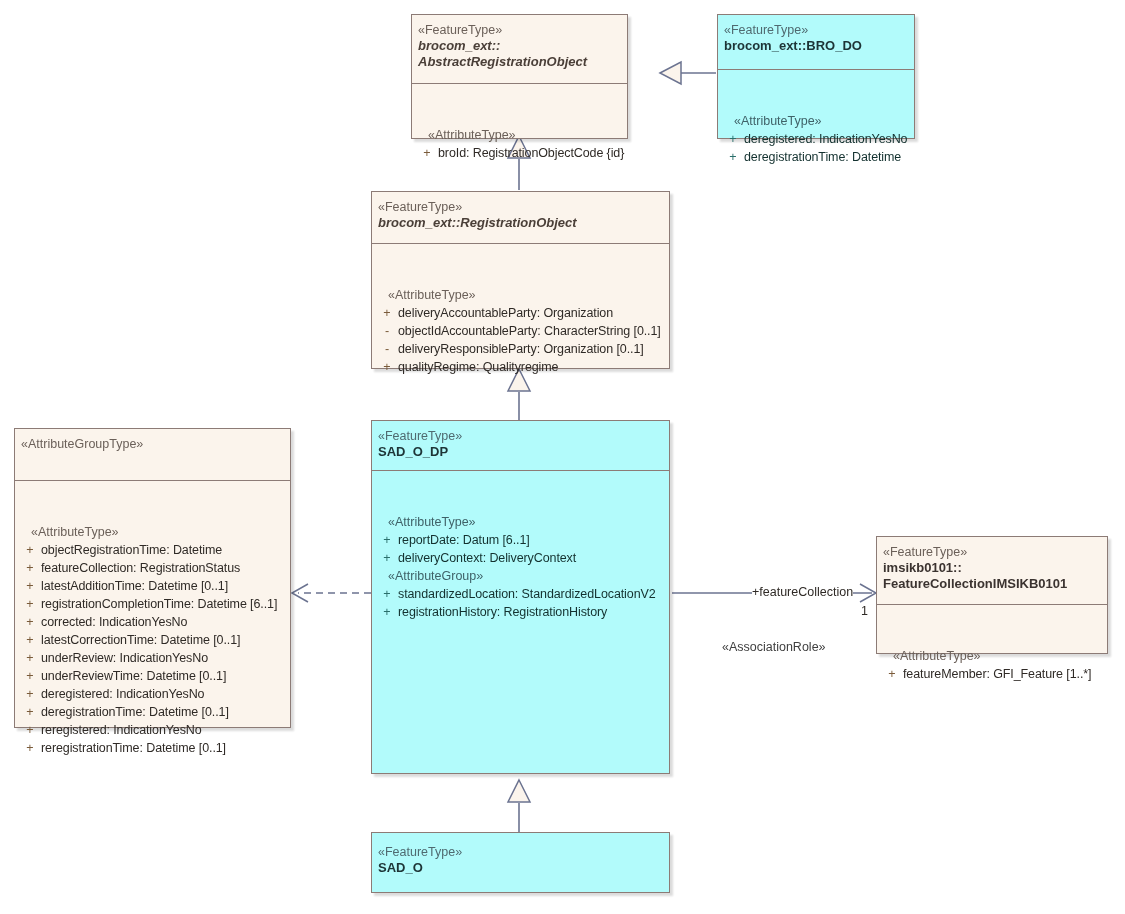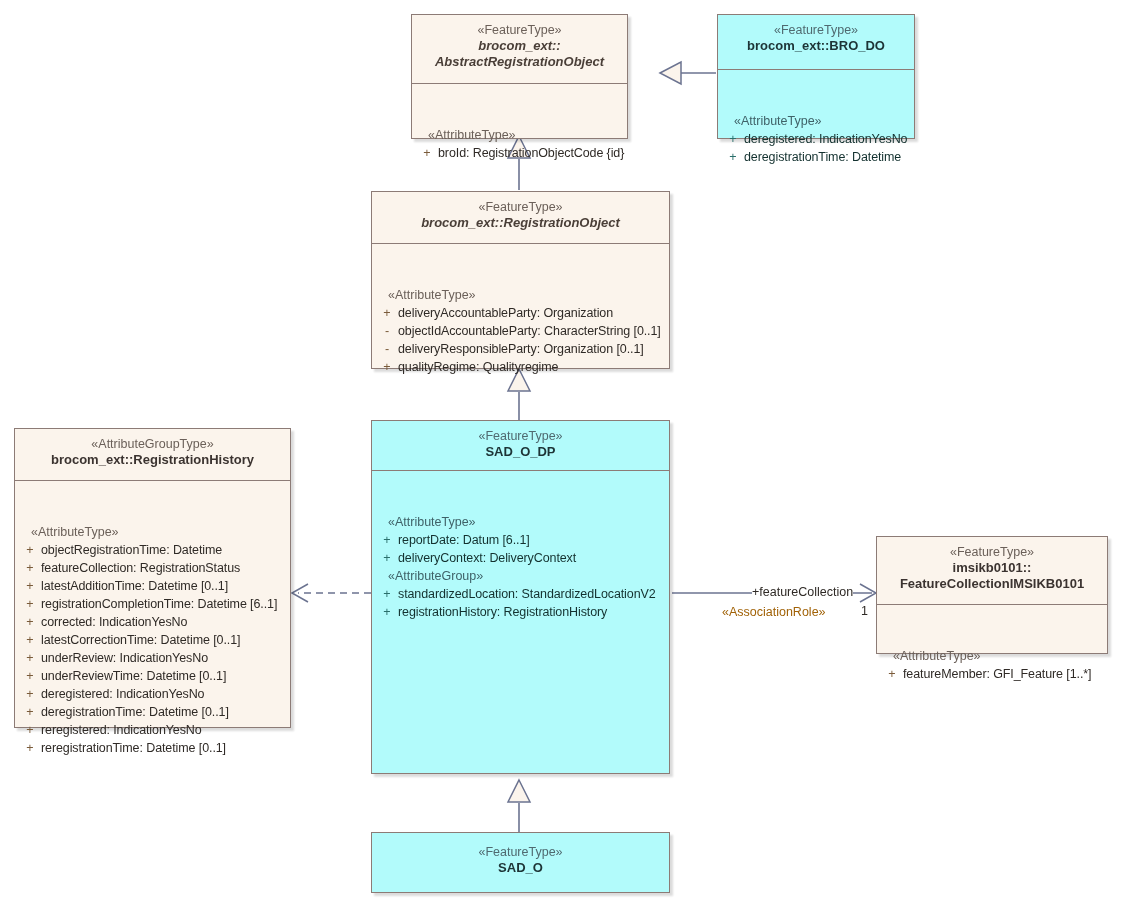--- a/index.html
+++ b/index.html
@@ -8,42 +8,42 @@
   #canvas{position:absolute;left:0;top:0;width:1125px;height:914px;}
 
   svg.conn{position:absolute;left:0;top:0;width:1125px;height:914px;pointer-events:none;}
 
   
   .uml{position:absolute;box-sizing:border-box;border:1.6px solid #8c7b76;
        box-shadow:3px 3px 2px rgba(0,0,0,0.14);}
   .uml.beige{background:#fbf4ec;}
   .uml.cyan {background:#b2fbfb;}
 
-  .hdr{box-sizing:border-box;padding:7px 6px 19px 6px;text-align:center;
+  .hdr{box-sizing:border-box;padding:7px 6px 19px 6px;
        border-bottom:1.6px solid #8c7b76;}
   .uml.nobody > .hdr{border-bottom:none;}
   .stereo{font-size:12.5px;color:#6b6059;line-height:16px;}
   .cyan .stereo{color:#4f6a70;}
   .cname{font-size:13px;font-weight:bold;color:#3b3330;line-height:16px;}
   .cname.ital{font-style:italic;color:#4a3f38;}
   .cyan .cname{color:#1d3436;}
 
   .body{box-sizing:border-box;padding:6px 4px 8px 4px;margin-top:36px;}
   .grp{font-size:12.5px;color:#6b6059;line-height:18px;padding-left:12px;}
   .cyan .grp{color:#3f6268;}
   .attr{display:flex;font-size:12.5px;line-height:18px;color:#2f2a26;white-space:nowrap;}
   .cyan .attr{color:#13312f;}
   .vis{width:22px;flex:0 0 22px;text-align:center;color:#7a5b3a;}
   .cyan .vis{color:#2a6f6b;}
   .atxt{flex:1 1 auto;letter-spacing:-0.1px;}
 
   
   .elabel{position:absolute;font-size:12.5px;color:#2f2a26;white-space:nowrap;
           background:#ffffff;line-height:15px;}
-  .elabel.st{color:#a16207;}
+  .elabel.st{color:#404040;margin-top:35px;}
   .mult{position:absolute;font-size:12.5px;color:#2f2a26;background:#ffffff;}
 </style>
 </head>
 <body>
 
 <div id="canvas">
 
   <svg class="conn" viewBox="0 0 1125 914" xmlns="http://www.w3.org/2000/svg">
     <defs>
       <marker id="hollowTriUp" markerWidth="14" markerHeight="14" refX="7" refY="12" orient="auto-start-reverse" markerUnits="userSpaceOnUse">
@@ -146,21 +146,20 @@
       <div class="attr">
         <span class="vis">+</span>
         <span class="atxt">qualityRegime: Qualityregime</span>
       </div>
     </div>
   </div>
 
   <div class="uml beige" style="left:14px;top:428px;width:277px;height:300px;">
     <div class="hdr" style="height:52px;">
       <div class="stereo">«AttributeGroupType»</div>
-      <div class="cname">brocom_ext::RegistrationHistory</div>
     </div>
     <div class="body">
       <div class="grp">«AttributeType»</div>
       <div class="attr">
         <span class="vis">+</span>
         <span class="atxt">objectRegistrationTime: Datetime</span>
       </div>
       <div class="attr">
         <span class="vis">+</span>
         <span class="atxt">featureCollection: RegistrationStatus</span>

